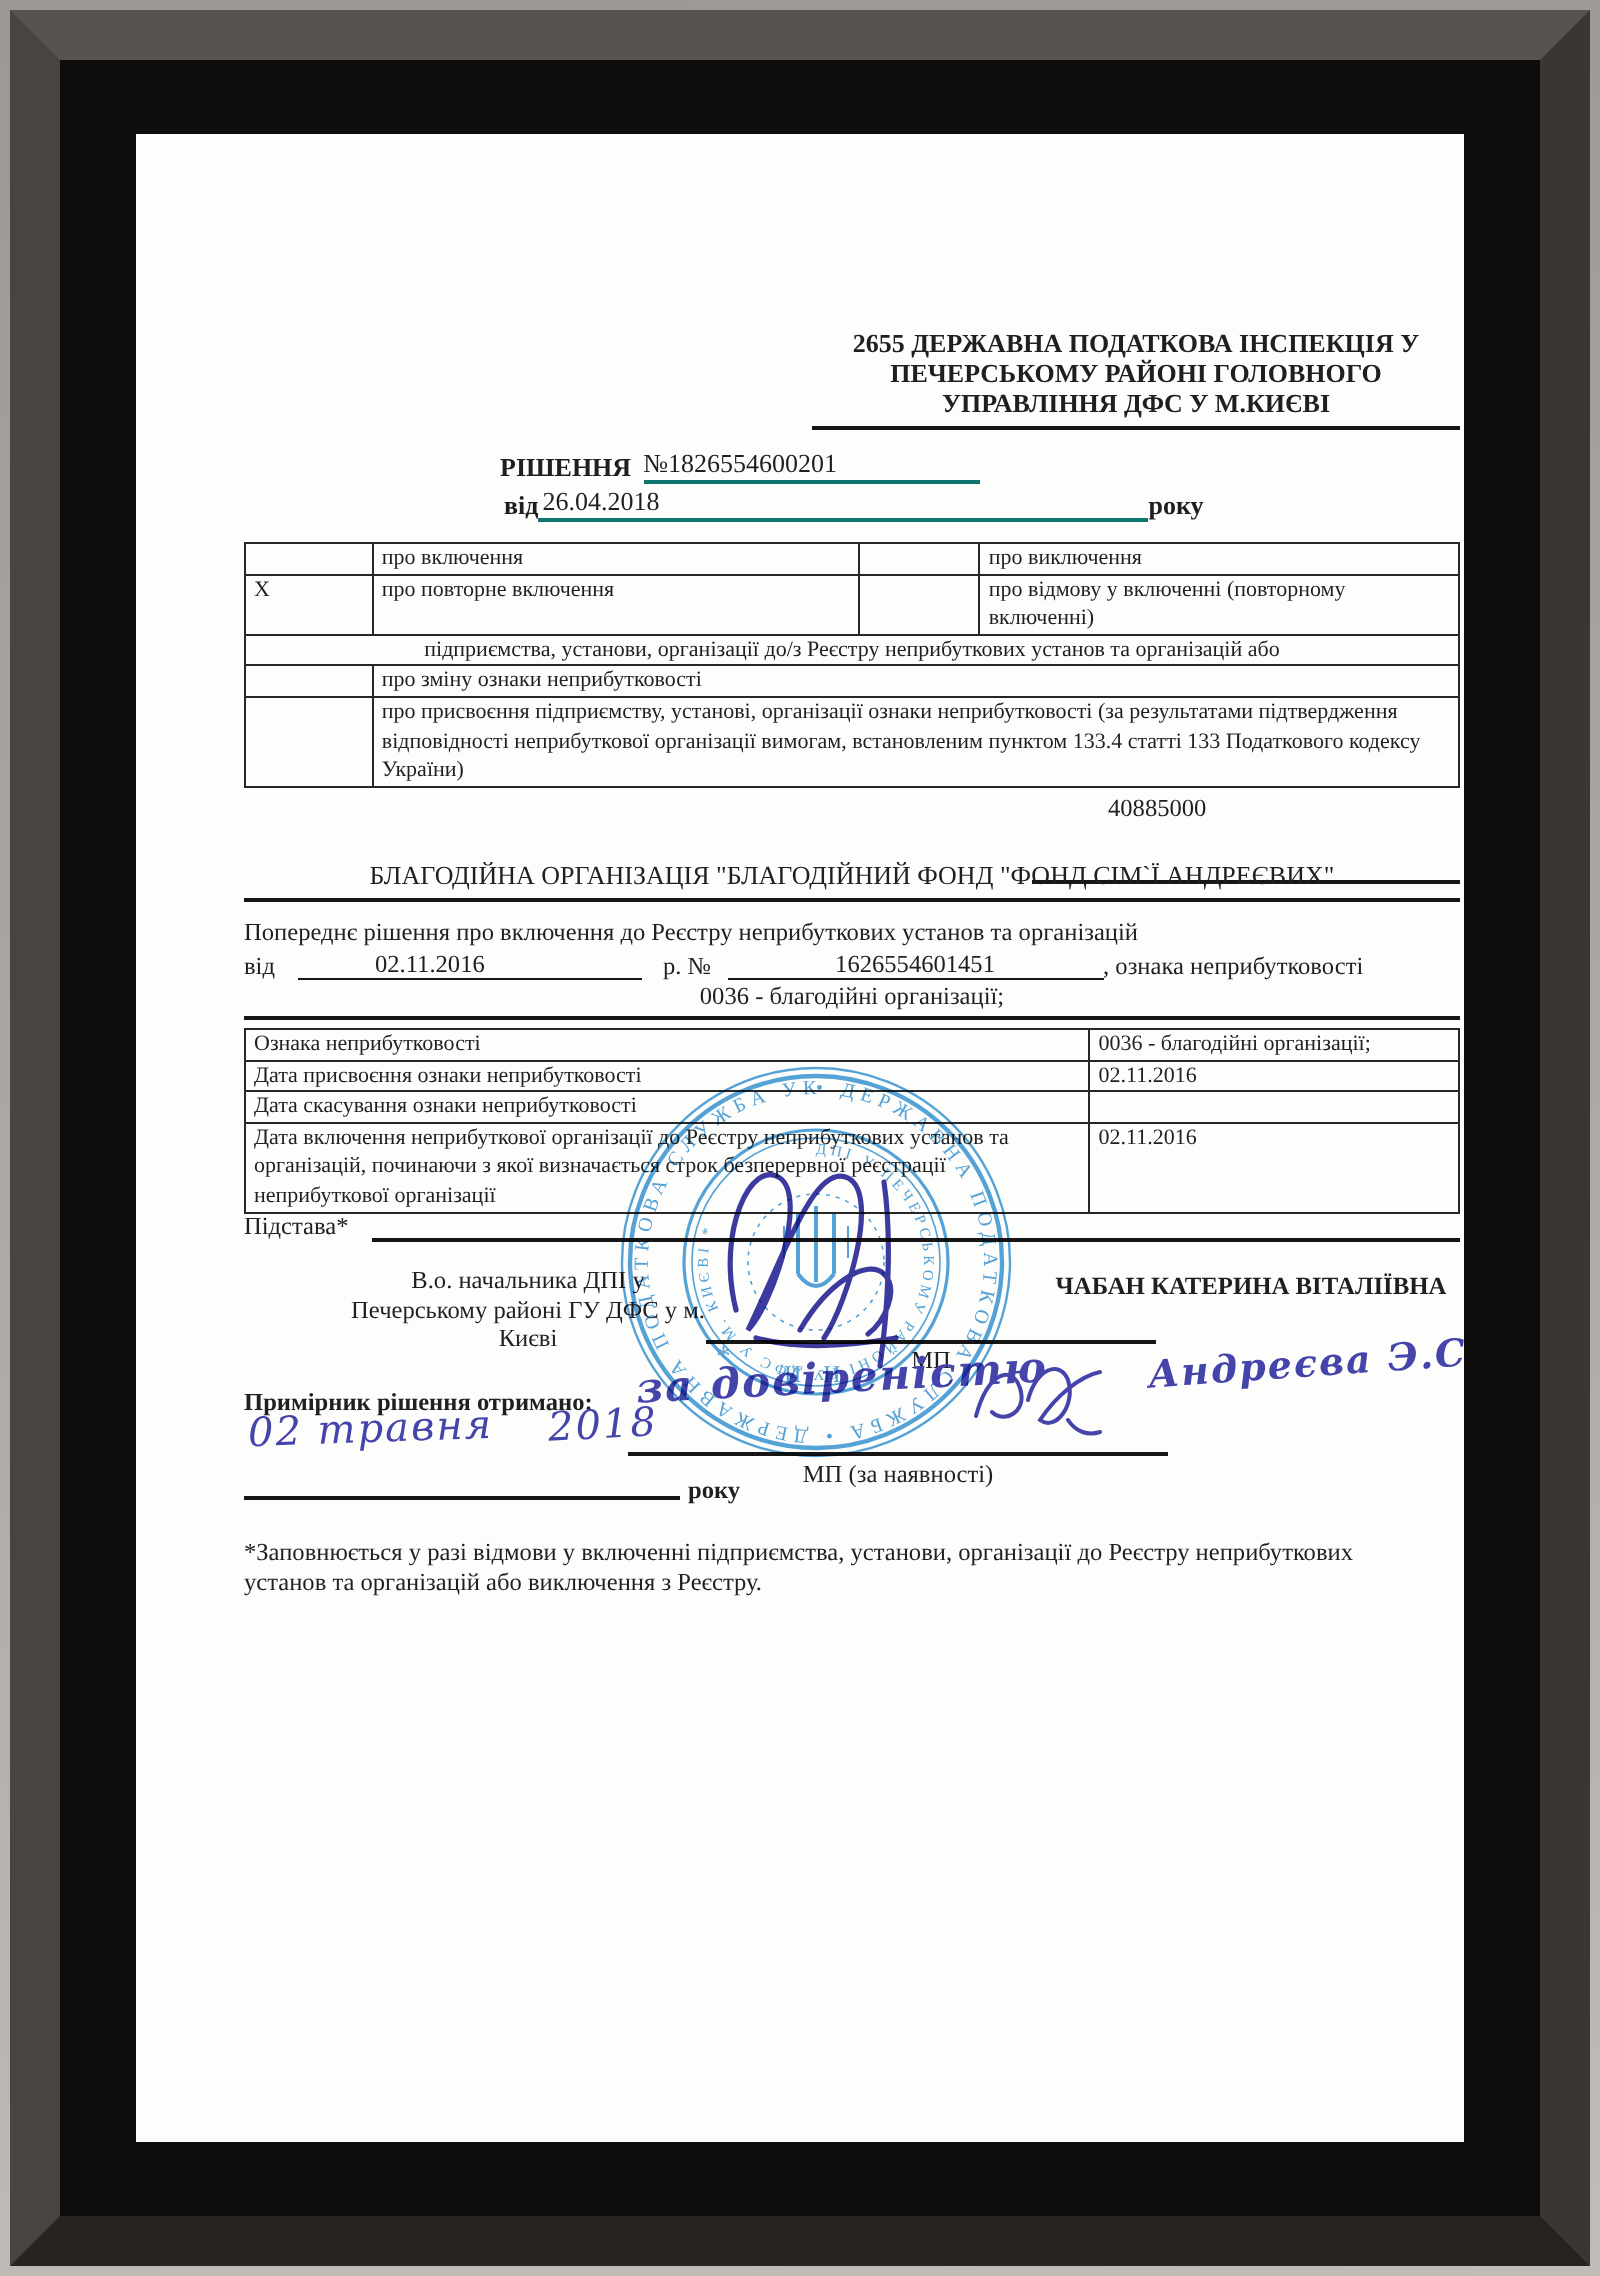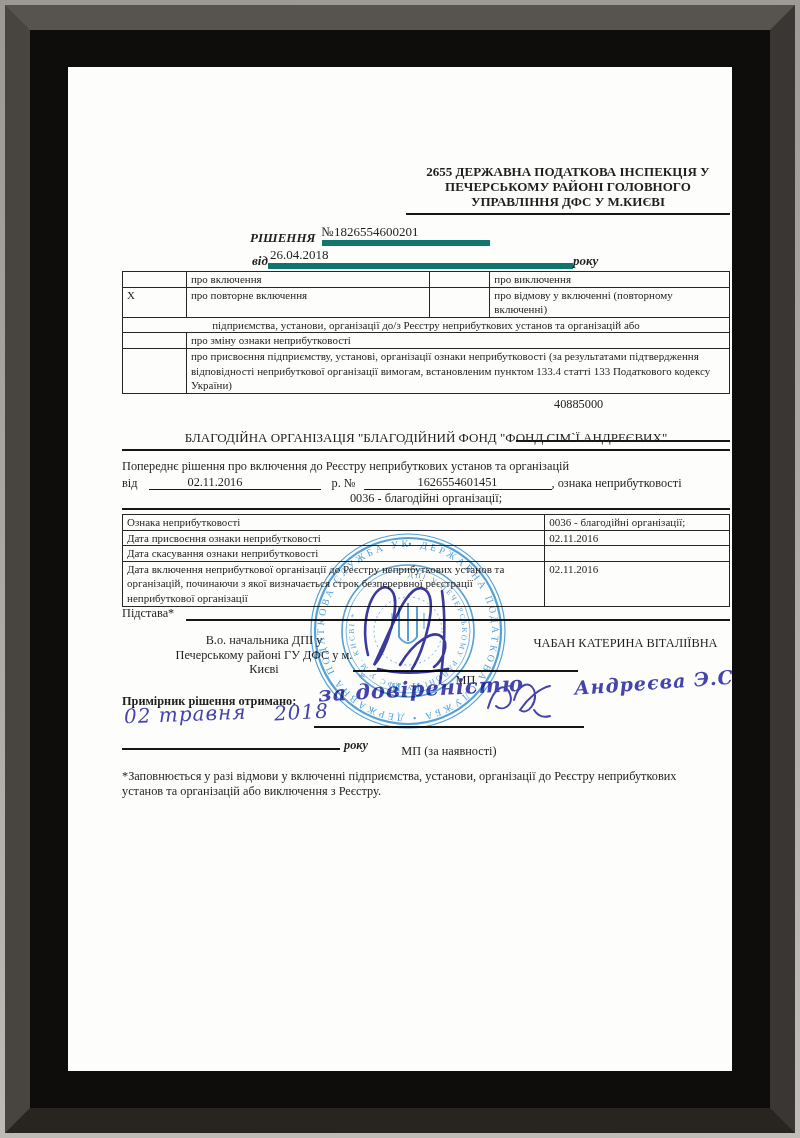--- a/index.html
+++ b/index.html
@@ -5,29 +5,29 @@
   * { margin:0; padding:0; box-sizing:border-box; }
   html,body { width:800px; height:1138px; }
   body { position:relative; font-family:"Liberation Serif","DejaVu Serif",serif; background:#b4b1ad; overflow:hidden; }
 
   
   .frame-outer { position:absolute; inset:0; background:linear-gradient(175deg,#9c9995 0%,#aaa7a3 45%,#c0bdb9 100%); }
   .frame-wood  { position:absolute; inset:5px; border:25px solid; border-color:#57534f #3a3633 #28241f #48443f; background:#0f0d0b; }
   .paper { position:absolute; inset:37px 38px; background:#fdfdfc; color:#1f1f1f; font-size:12.3px; line-height:14.5px; overflow:hidden; }
 
   .abs { position:absolute; left:54px; width:608px; }
-  .b { font-weight:bold;font-style:italic; }
+  .b { font-weight:bold; }
 
   .header-block { position:absolute; left:338px; top:97px; width:324px; text-align:center; font-weight:bold; font-size:13px; line-height:15.2px; border-bottom:2px solid #161616; padding-bottom:3px; }
 
   .title-block { top:157px; }
   .trow { display:flex; align-items:flex-end; font-size:13px; line-height:16px; }
   .trow1 { padding-left:128px; }
   .trow2 { padding-left:130px; margin-top:1px; }
-  .uline { border-bottom:6px solid #0f766e; }
+  .uline { border-bottom:2px solid #0f766e; }
   .dec-num { padding-right:72px; }
   .dec-date { width:305px; padding-left:2px; }
 
   table { border-collapse:collapse; width:608px; }
   td { border:1px solid #262626; padding:0 4px; vertical-align:top; font-size:11px; line-height:14.6px; }
   .t1 { top:204px; }
   .t1 .c-chk { width:64px; }
   .t1 .c-lbl1 { width:244px; }
   .t1 .c-chk2 { width:60px; }
   .t1 .c-lbl2 { width:240px;margin-left:15px; }
@@ -46,27 +46,27 @@
   .prev-l2 { display:flex; align-items:flex-end; margin-top:1px; }
   .prev-date { width:172px; padding-left:38px; border-bottom:1.5px solid #161616; margin-left:12px; }
   .prev-numlbl { padding:0 8px 0 10px; }
   .prev-num { width:188px; text-align:center; border-bottom:1.5px solid #161616; }
   .prev-code { margin-top:1px; text-align:center; border-bottom:2px solid #161616; padding-bottom:2px; }
 
   .podstava { top:539px; display:flex; }
   .podstava .line { flex:1; border-bottom:2px solid #161616; margin-left:12px; }
 
   .pos-col { position:absolute; left:96px; top:566px; width:200px; text-align:center; }
-  .officer { position:absolute; left:455px; top:569px; width:205px; text-align:center; font-weight:normal; font-size:12.4px; }
+  .officer { position:absolute; left:455px; top:569px; width:205px; text-align:center; font-weight:bold; font-size:12.4px; }
   .sig-col { position:absolute; left:285px; top:600px; width:225px; }
   .sig-col .sigline { border-bottom:2px solid #161616; height:5px; }
   .sig-col .mp { text-align:center; margin-top:1px; }
 
   .received { top:627px;font-weight:bold; }
-  .mp2 { position:absolute; left:246px; top:659px; width:270px; border-top:2px solid #161616; text-align:center; padding-top:16px; }
+  .mp2 { position:absolute; left:246px; top:659px; width:270px; border-top:2px solid #161616; text-align:center; padding-top:2px; }
   .daterow { position:absolute; left:54px; top:660px; width:300px; height:26px; }
   .dateline { position:absolute; left:0; bottom:3px; width:218px; border-bottom:2px solid #161616; height:0; }
   .roku { position:absolute; left:222px; bottom:1px; }
   .footnote { top:702px; width:572px; }
 
   
   .hw { font-family:"DejaVu Serif",serif; font-style:italic; color:#4544ab; letter-spacing:1px; white-space:nowrap; }
   .hw-note { position:absolute; left:196px; top:-12px; font-size:21px; transform:rotate(-3deg); }
   .hw-name { position:absolute; left:452px; top:-19px; font-size:19px; transform:rotate(-4deg); }
   .hw-day  { position:absolute; left:2px;  top:-20px; font-size:20px; transform:rotate(-2deg); }

